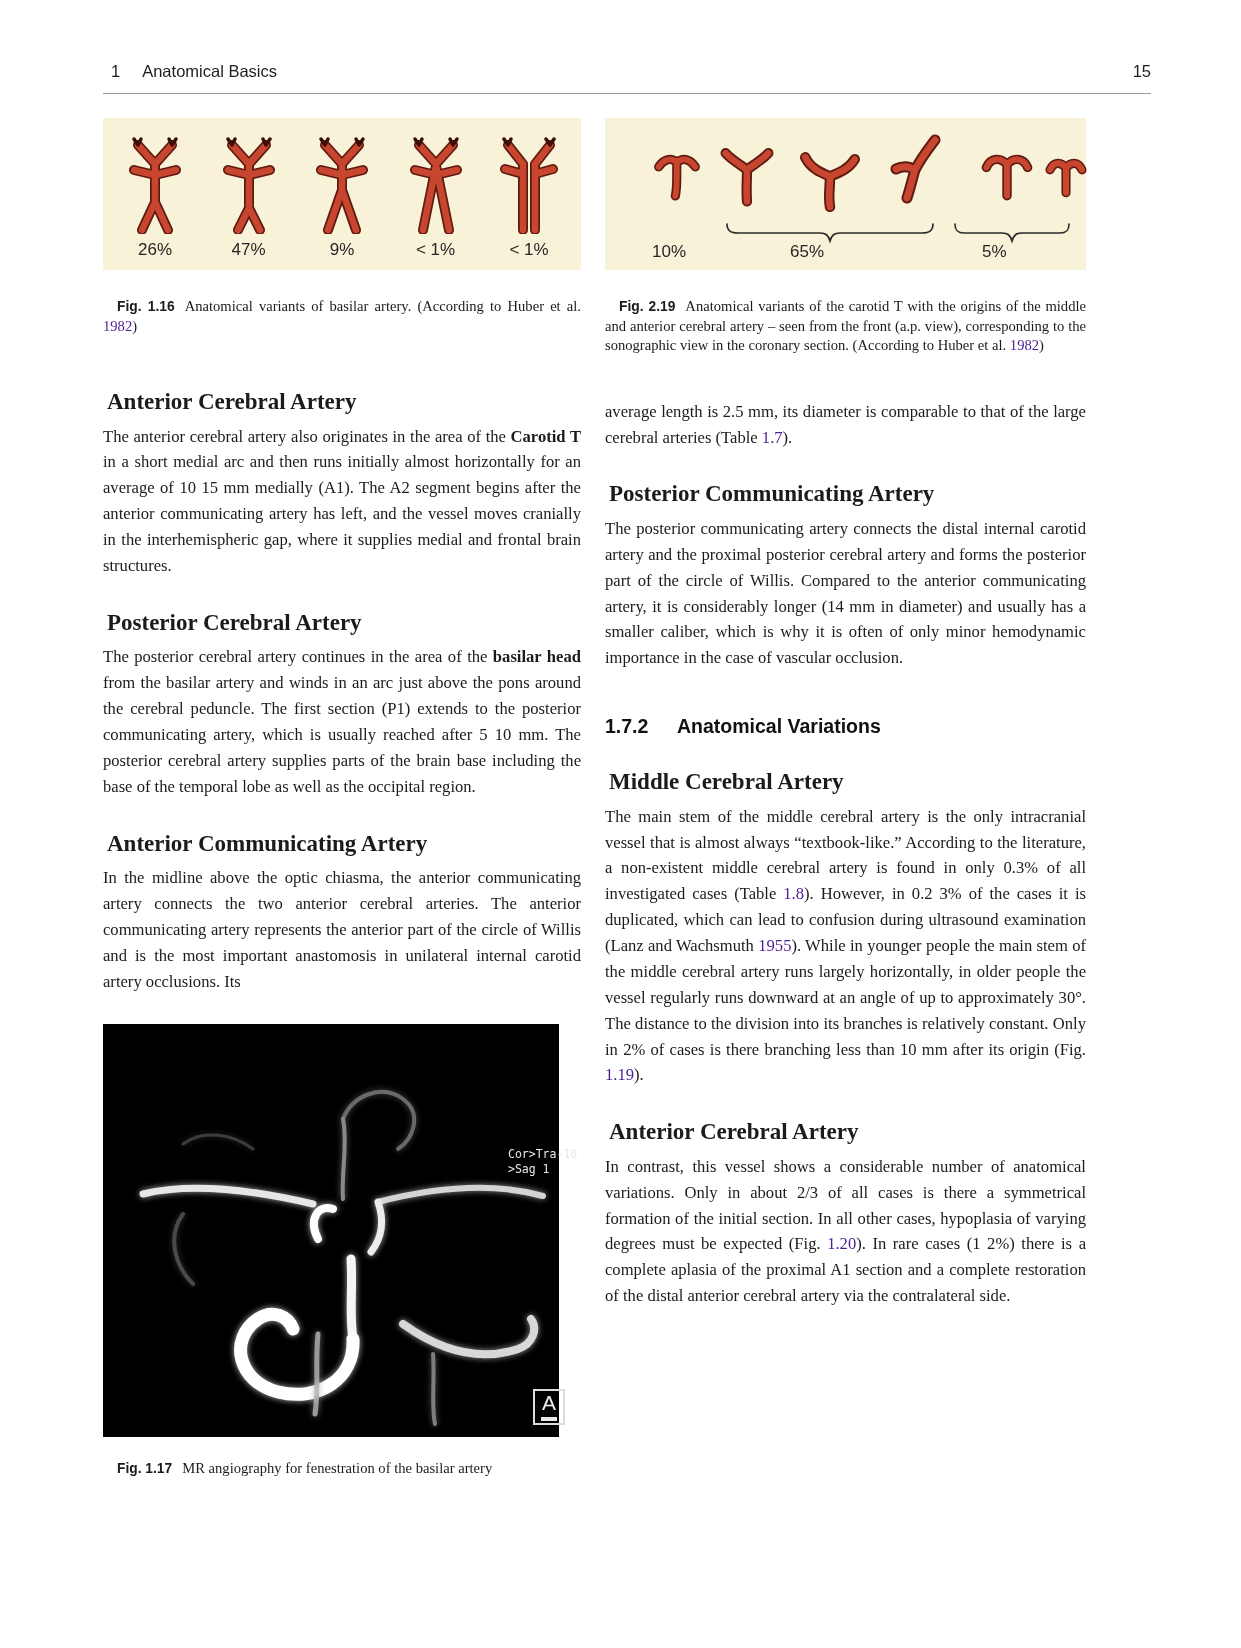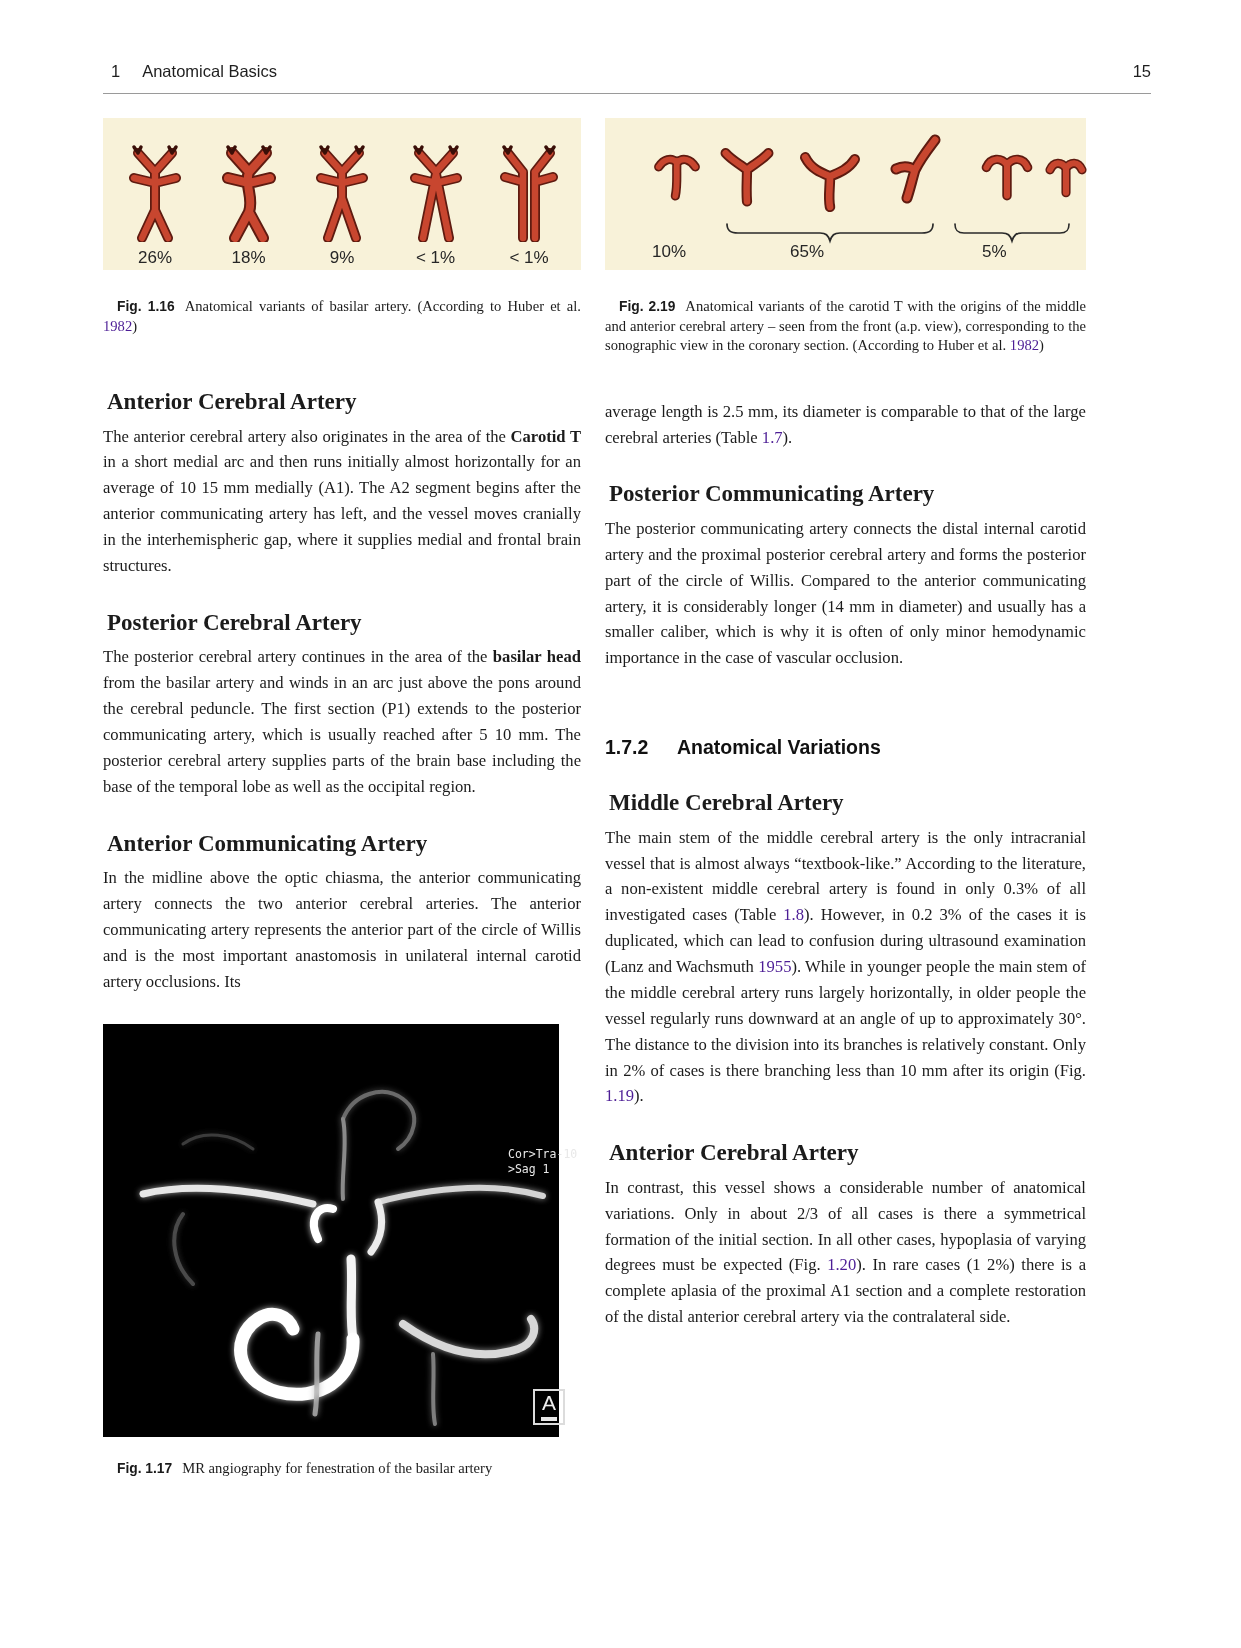--- a/index.html
+++ b/index.html
@@ -27,21 +27,21 @@
   }
   
   .col{position:absolute;top:118px;}
   .col-left{left:103px;width:478px;}
   .col-right{left:605px;width:481px;}
   
   .figbox{
     position:relative;width:100%;height:152px;
     background:#f8f2d9;
   }
-  .fig16box{display:flex;justify-content:space-between;padding:24px 16px 0 16px;box-sizing:border-box;}
+  .fig16box{display:flex;justify-content:space-between;padding:16px 16px 0 16px;box-sizing:border-box;}
   .variant{display:flex;flex-direction:column;align-items:center;width:72px;}
   .variant svg{display:block;}
   .pct{
     font-family:"Liberation Sans",sans-serif;
     font-size:17px;color:#262626;margin-top:6px;white-space:nowrap;
   }
   .vo{fill:none;stroke:#5f1b10;stroke-linecap:round;stroke-linejoin:round;}
   .vi{fill:none;stroke:#c8462f;stroke-linecap:round;stroke-linejoin:round;}
   .vt{fill:none;stroke:#3a0f08;stroke-linecap:round;}
   .fig18box .t-shape{position:absolute;}
@@ -62,21 +62,21 @@
   .sec h3{
     margin:4px;font-size:23px;font-weight:bold;line-height:1.5;
   }
   .sec p, .bodypara{
     margin:0;font-size:16.6px;line-height:1.56;text-align:justify;
   }
   .bodypara.cont{margin-top:43px;}
   .b{font-weight:bold;}
   .lk{color:#4c1d95;}
   .subhead{
-    margin-top:65px;
+    margin-top:44px;
     font-family:"Liberation Sans",sans-serif;
     font-weight:bold;font-size:19.5px;color:#111;
     display:flex;
     align-items:flex-end;
   }
   .subhead .shnum{width:72px;}
   
   .mrfig{position:relative;width:456px;height:413px;background:#000;margin-top:30px;}
   .mrfig svg{position:absolute;left:0;top:0;}
   .mr-overlay{
@@ -113,25 +113,25 @@
       <div class="variant">
         <svg width="72" height="100" viewBox="0 0 72 100">
           <path class="vo" stroke-width="10" d="M36,30 L19,11 M36,30 L53,11 M36,41 L15,36 M36,41 L57,36 M36,30 L36,68 M36,68 L23,96 M36,68 L49,96"></path>
           <path class="vi" stroke-width="6.5" d="M36,30 L19,11 M36,30 L53,11 M36,41 L15,36 M36,41 L57,36 M36,30 L36,68 M36,68 L23,96 M36,68 L49,96"></path>
           <path class="vt" stroke-width="3.5" d="M19,11 L15,5 M19,11 L22,5 M53,11 L50,5 M53,11 L57,5"></path>
         </svg>
         <span class="pct">26%</span>
       </div>
       <div class="variant">
         <svg width="72" height="100" viewBox="0 0 72 100">
-          <path class="vo" stroke-width="12" d="M36,30 L19,11 M36,30 L53,11 M36,41 L15,36 M36,41 L57,36 M36,30 C31,43 41,55 36,70 M36,70 L22,96 M36,70 L50,96"></path>
-          <path class="vi" stroke-width="8" d="M36,30 L19,11 M36,30 L53,11 M36,41 L15,36 M36,41 L57,36 M36,30 C31,43 41,55 36,70 M36,70 L22,96 M36,70 L50,96"></path>
-          <path class="vt" stroke-width="3.5" d="M19,11 L15,5 M19,11 L22,5 M53,11 L50,5 M53,11 L57,5"></path>
-        </svg>
-        <span class="pct">18%</span>
+          <path class="vo" stroke-width="10" d="M36,30 L19,11 M36,30 L53,11 M36,41 L15,36 M36,41 L57,36 M36,30 L36,74 M36,74 L25,96 M36,74 L47,96"></path>
+          <path class="vi" stroke-width="6.5" d="M36,30 L19,11 M36,30 L53,11 M36,41 L15,36 M36,41 L57,36 M36,30 L36,74 M36,74 L25,96 M36,74 L47,96"></path>
+          <path class="vt" stroke-width="3.5" d="M19,11 L15,5 M19,11 L22,5 M53,11 L50,5 M53,11 L57,5"></path>
+        </svg>
+        <span class="pct">47%</span>
       </div>
       <div class="variant">
         <svg width="72" height="100" viewBox="0 0 72 100">
           <path class="vo" stroke-width="10" d="M36,30 L19,11 M36,30 L53,11 M36,41 L15,36 M36,41 L57,36 M36,30 L36,56 M36,56 L22,96 M36,56 L50,96"></path>
           <path class="vi" stroke-width="6.5" d="M36,30 L19,11 M36,30 L53,11 M36,41 L15,36 M36,41 L57,36 M36,30 L36,56 M36,56 L22,96 M36,56 L50,96"></path>
           <path class="vt" stroke-width="3.5" d="M19,11 L15,5 M19,11 L22,5 M53,11 L50,5 M53,11 L57,5"></path>
         </svg>
         <span class="pct">9%</span>
       </div>
       <div class="variant">

